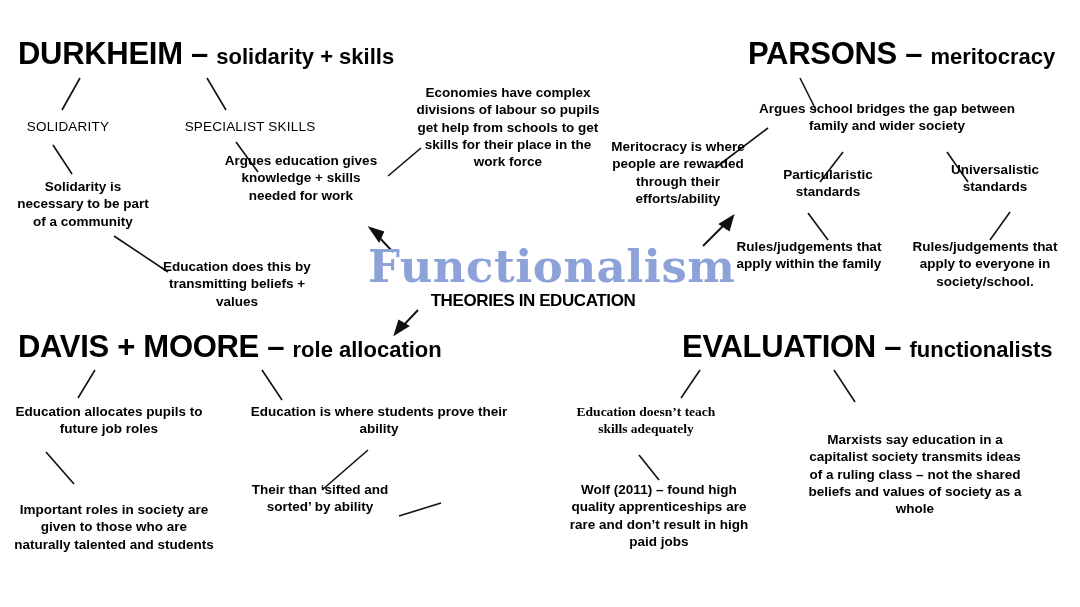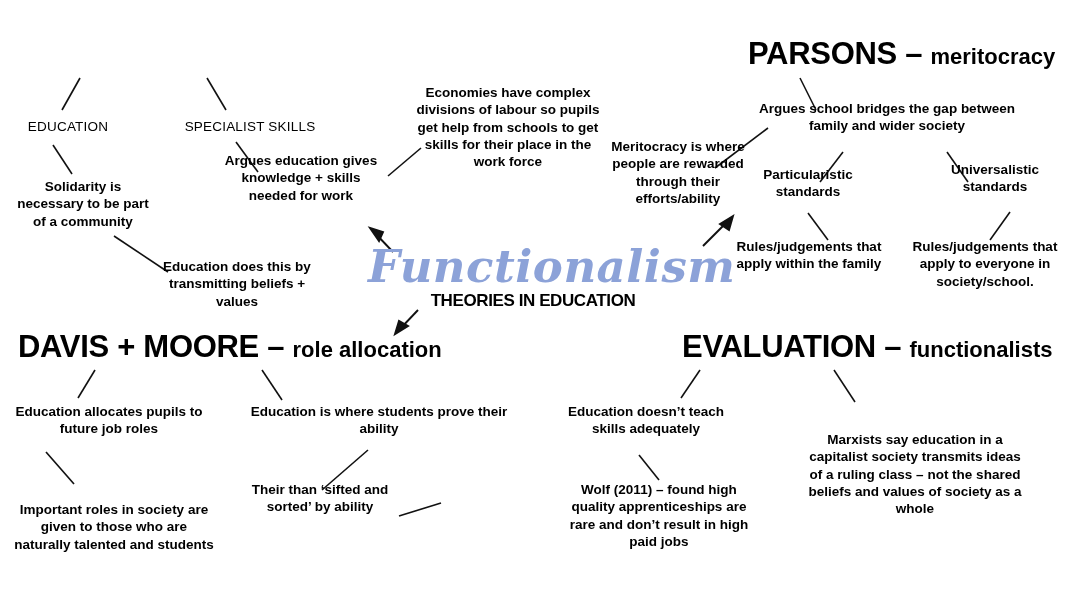--- a/index.html
+++ b/index.html
@@ -54,21 +54,20 @@
   }
   #center-block {
     position: absolute;
     left: 368px;
     top: 244px;
     width: 330px;
     text-align: center;
   }
   #center-title {
     font-family: "DejaVu Serif", serif;
-    font-style: italic;
     font-weight: bold;
     font-size: 45px;
     line-height: 1.02;
     letter-spacing: 0.5px;
   }
   #center-subtitle {
     font-size: 17px;
     font-weight: bold;
     letter-spacing: -0.4px;
     margin-top: 1px;
@@ -110,22 +109,25 @@
 
       <line x1="393" y1="252" x2="374" y2="232"></line>
       <polygon points="370,228 383,232 379,241"></polygon>
       <line x1="418" y1="310" x2="399" y2="330"></line>
       <polygon points="395,334 399,321 408,326"></polygon>
       <line x1="703" y1="246" x2="729" y2="220"></line>
       <polygon points="733,216 729,230 720,224"></polygon>
     </g>
   </svg>
 
-
-  <div class="node caps-text" style="left:8px; top:118px; width:120px;">EDUCATION</div>
+  <div class="heading" style="left:18px; top:38px;">
+    <span class="big">DURKHEIM</span><span class="big"> – </span><span class="small">solidarity + skills</span>
+  </div>
+
+  <div class="node caps-text" style="left:8px; top:118px; width:120px;">SOLIDARITY</div>
 
   <div class="node caps-text" style="left:176px; top:118px; width:148px;">SPECIALIST SKILLS</div>
 
   <div class="node body-text" style="left:2px; top:178px; width:162px;">Solidarity is
 necessary to be part
 of a community</div>
 
   <div class="node body-text" style="left:216px; top:152px; width:170px;">Argues education gives
 knowledge + skills
 needed for work</div>
@@ -150,21 +152,21 @@
   </div>
 
   <div class="node body-text" style="left:742px; top:100px; width:290px;text-align:center;">Argues school bridges the gap between
 family and wider society</div>
 
   <div class="node body-text" style="left:608px; top:138px; width:140px;">Meritocracy is where
 people are rewarded
 through their
 efforts/ability</div>
 
-  <div class="node body-text" style="left:744px; top:166px; width:128px;">Particularistic
+  <div class="node body-text" style="left:764px; top:166px; width:128px;">Particularistic
 standards</div>
 
   <div class="node body-text" style="left:932px; top:161px; width:126px;">Universalistic
 standards</div>
 
   <div class="node body-text" style="left:730px; top:238px; width:158px;">Rules/judgements that
 apply within the family</div>
 
   <div class="node body-text" style="left:906px; top:238px; width:158px;">Rules/judgements that
 apply to everyone in
@@ -185,21 +187,21 @@
 given to those who are
 naturally talented and students</div>
 
   <div class="node body-text" style="left:246px; top:481px; width:148px;">Their than ‘sifted and
 sorted’ by ability</div>
 
   <div class="heading" style="left:682px; top:331px;">
     <span class="big">EVALUATION</span><span class="big"> – </span><span class="small">functionalists</span>
   </div>
 
-  <div class="node body-text" style="left:558px; top:403px; width:176px;">Education doesn’t teach
+  <div class="node body-text" style="left:558px; top:403px; width:176px;font-family:Liberation Serif, serif;">Education doesn’t teach
 skills adequately</div>
 
   <div class="node body-text" style="left:566px; top:481px; width:186px;">Wolf (2011) – found high
 quality apprenticeships are
 rare and don’t result in high
 paid jobs</div>
 
   <div class="node body-text" style="left:796px; top:431px; width:238px;">Marxists say education in  a
 capitalist society transmits ideas
 of a ruling class – not the shared

